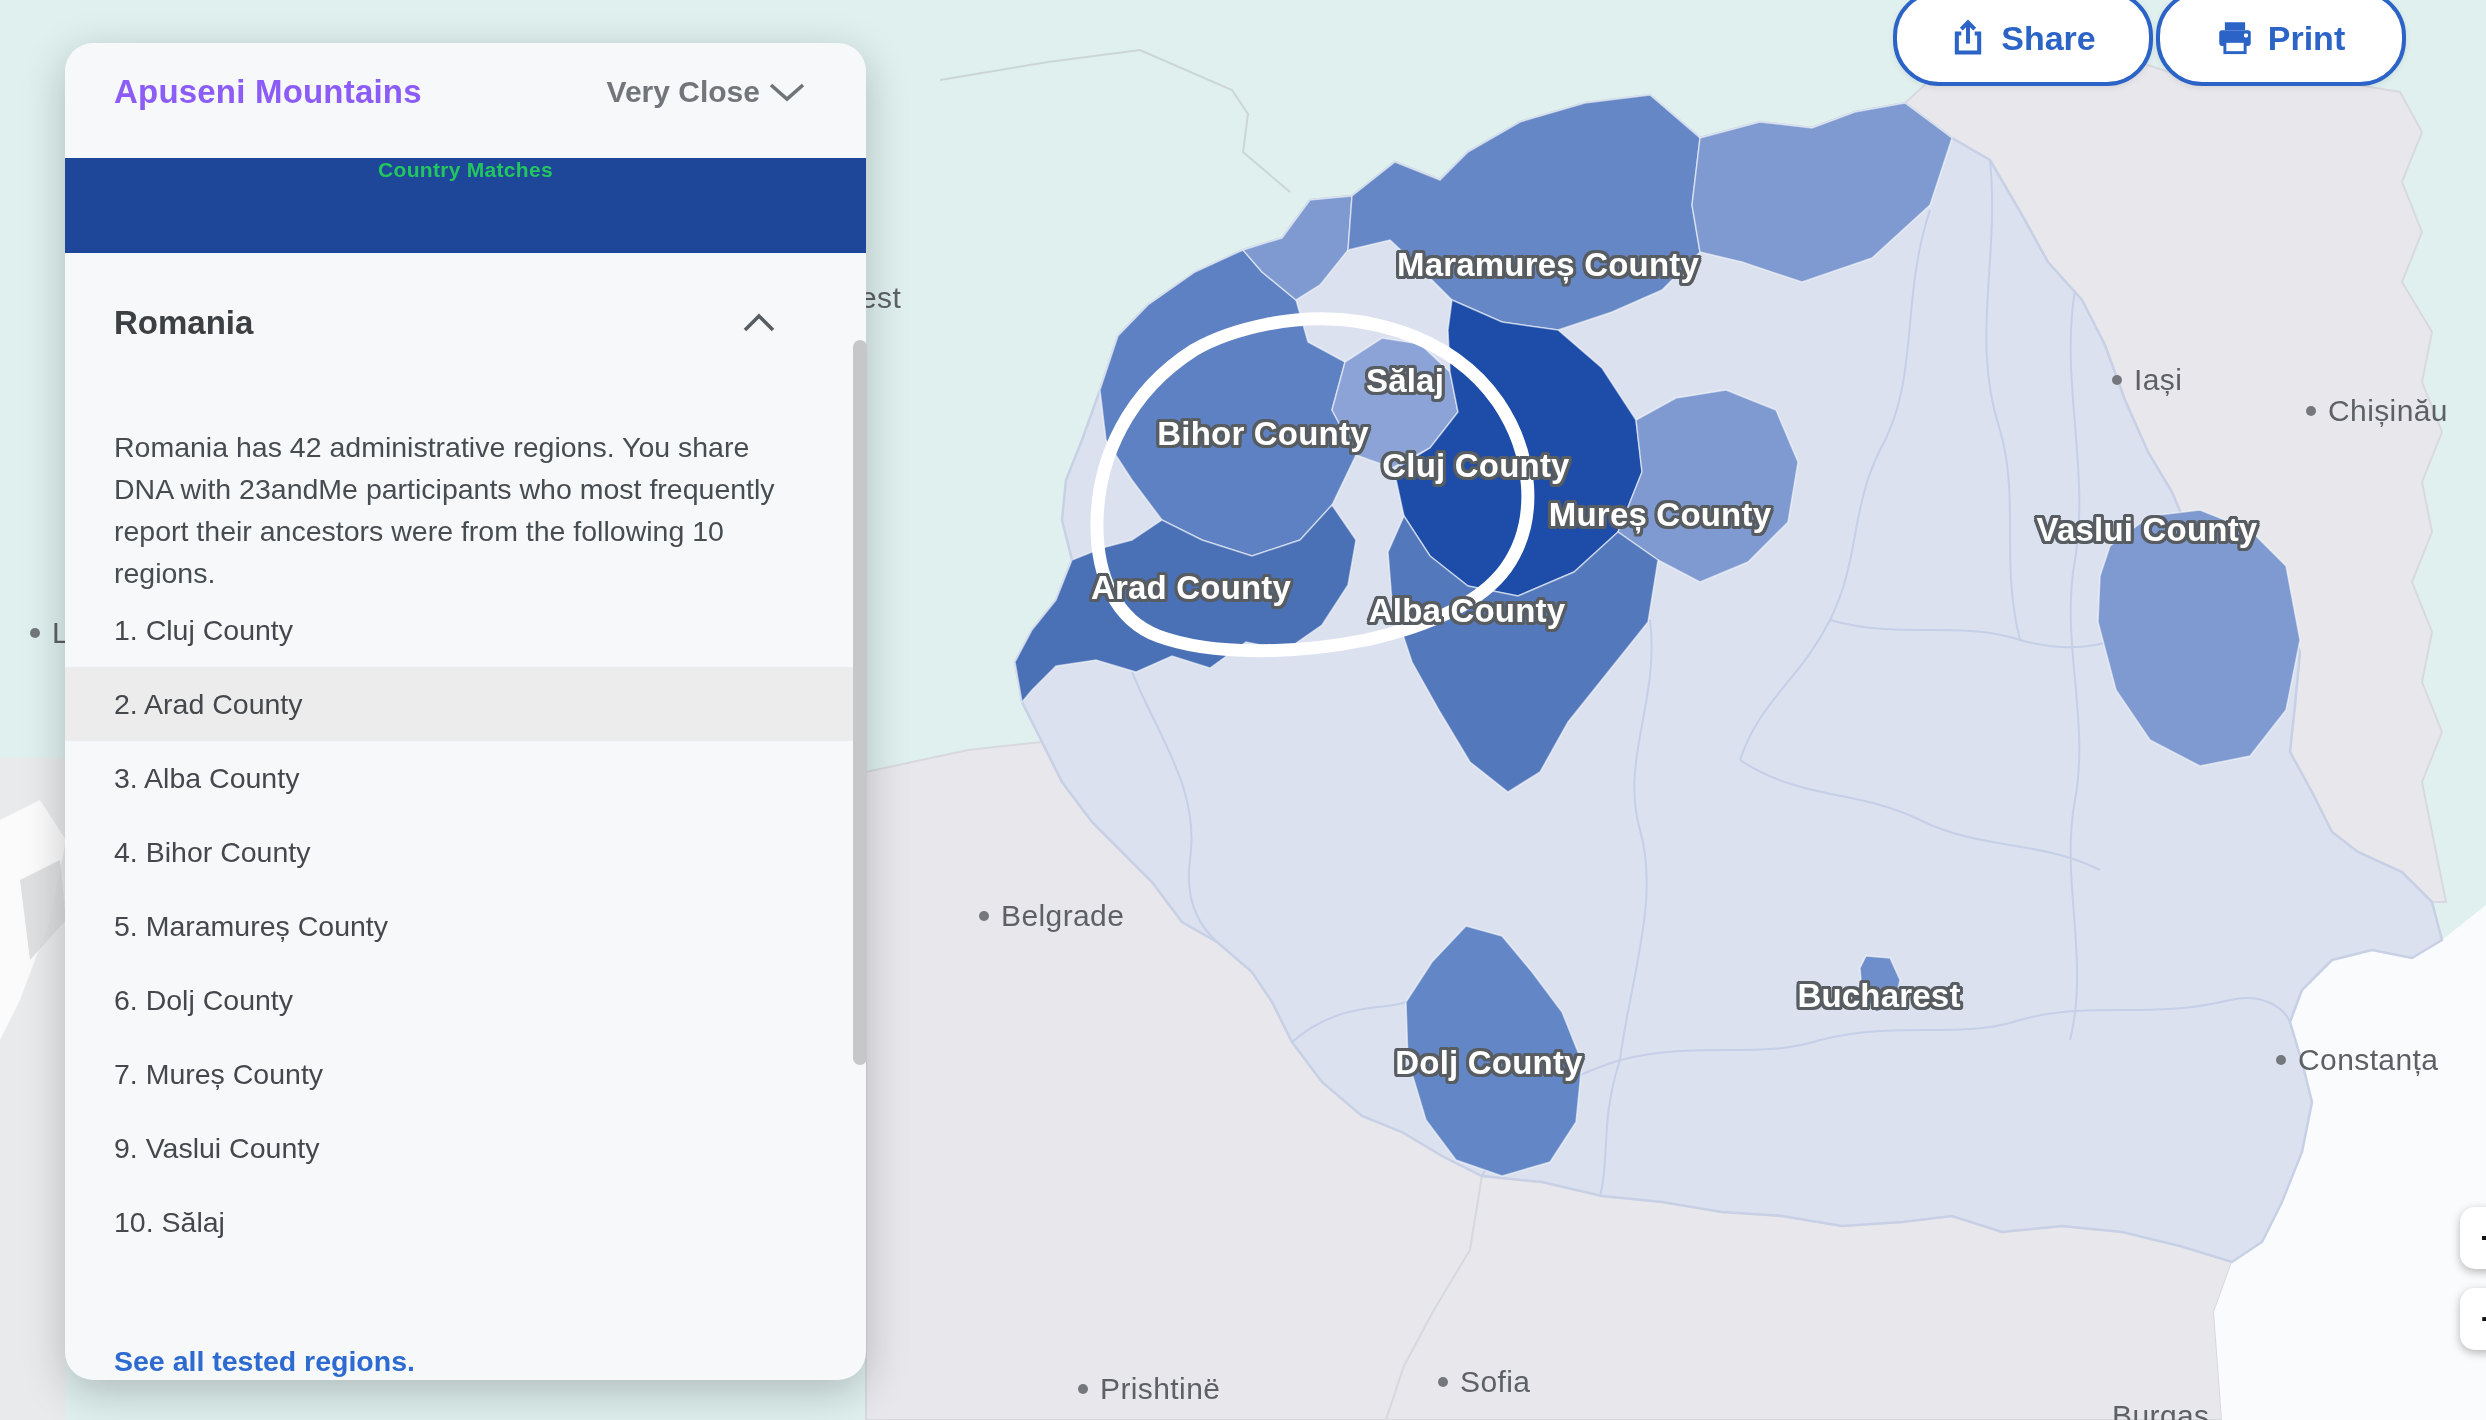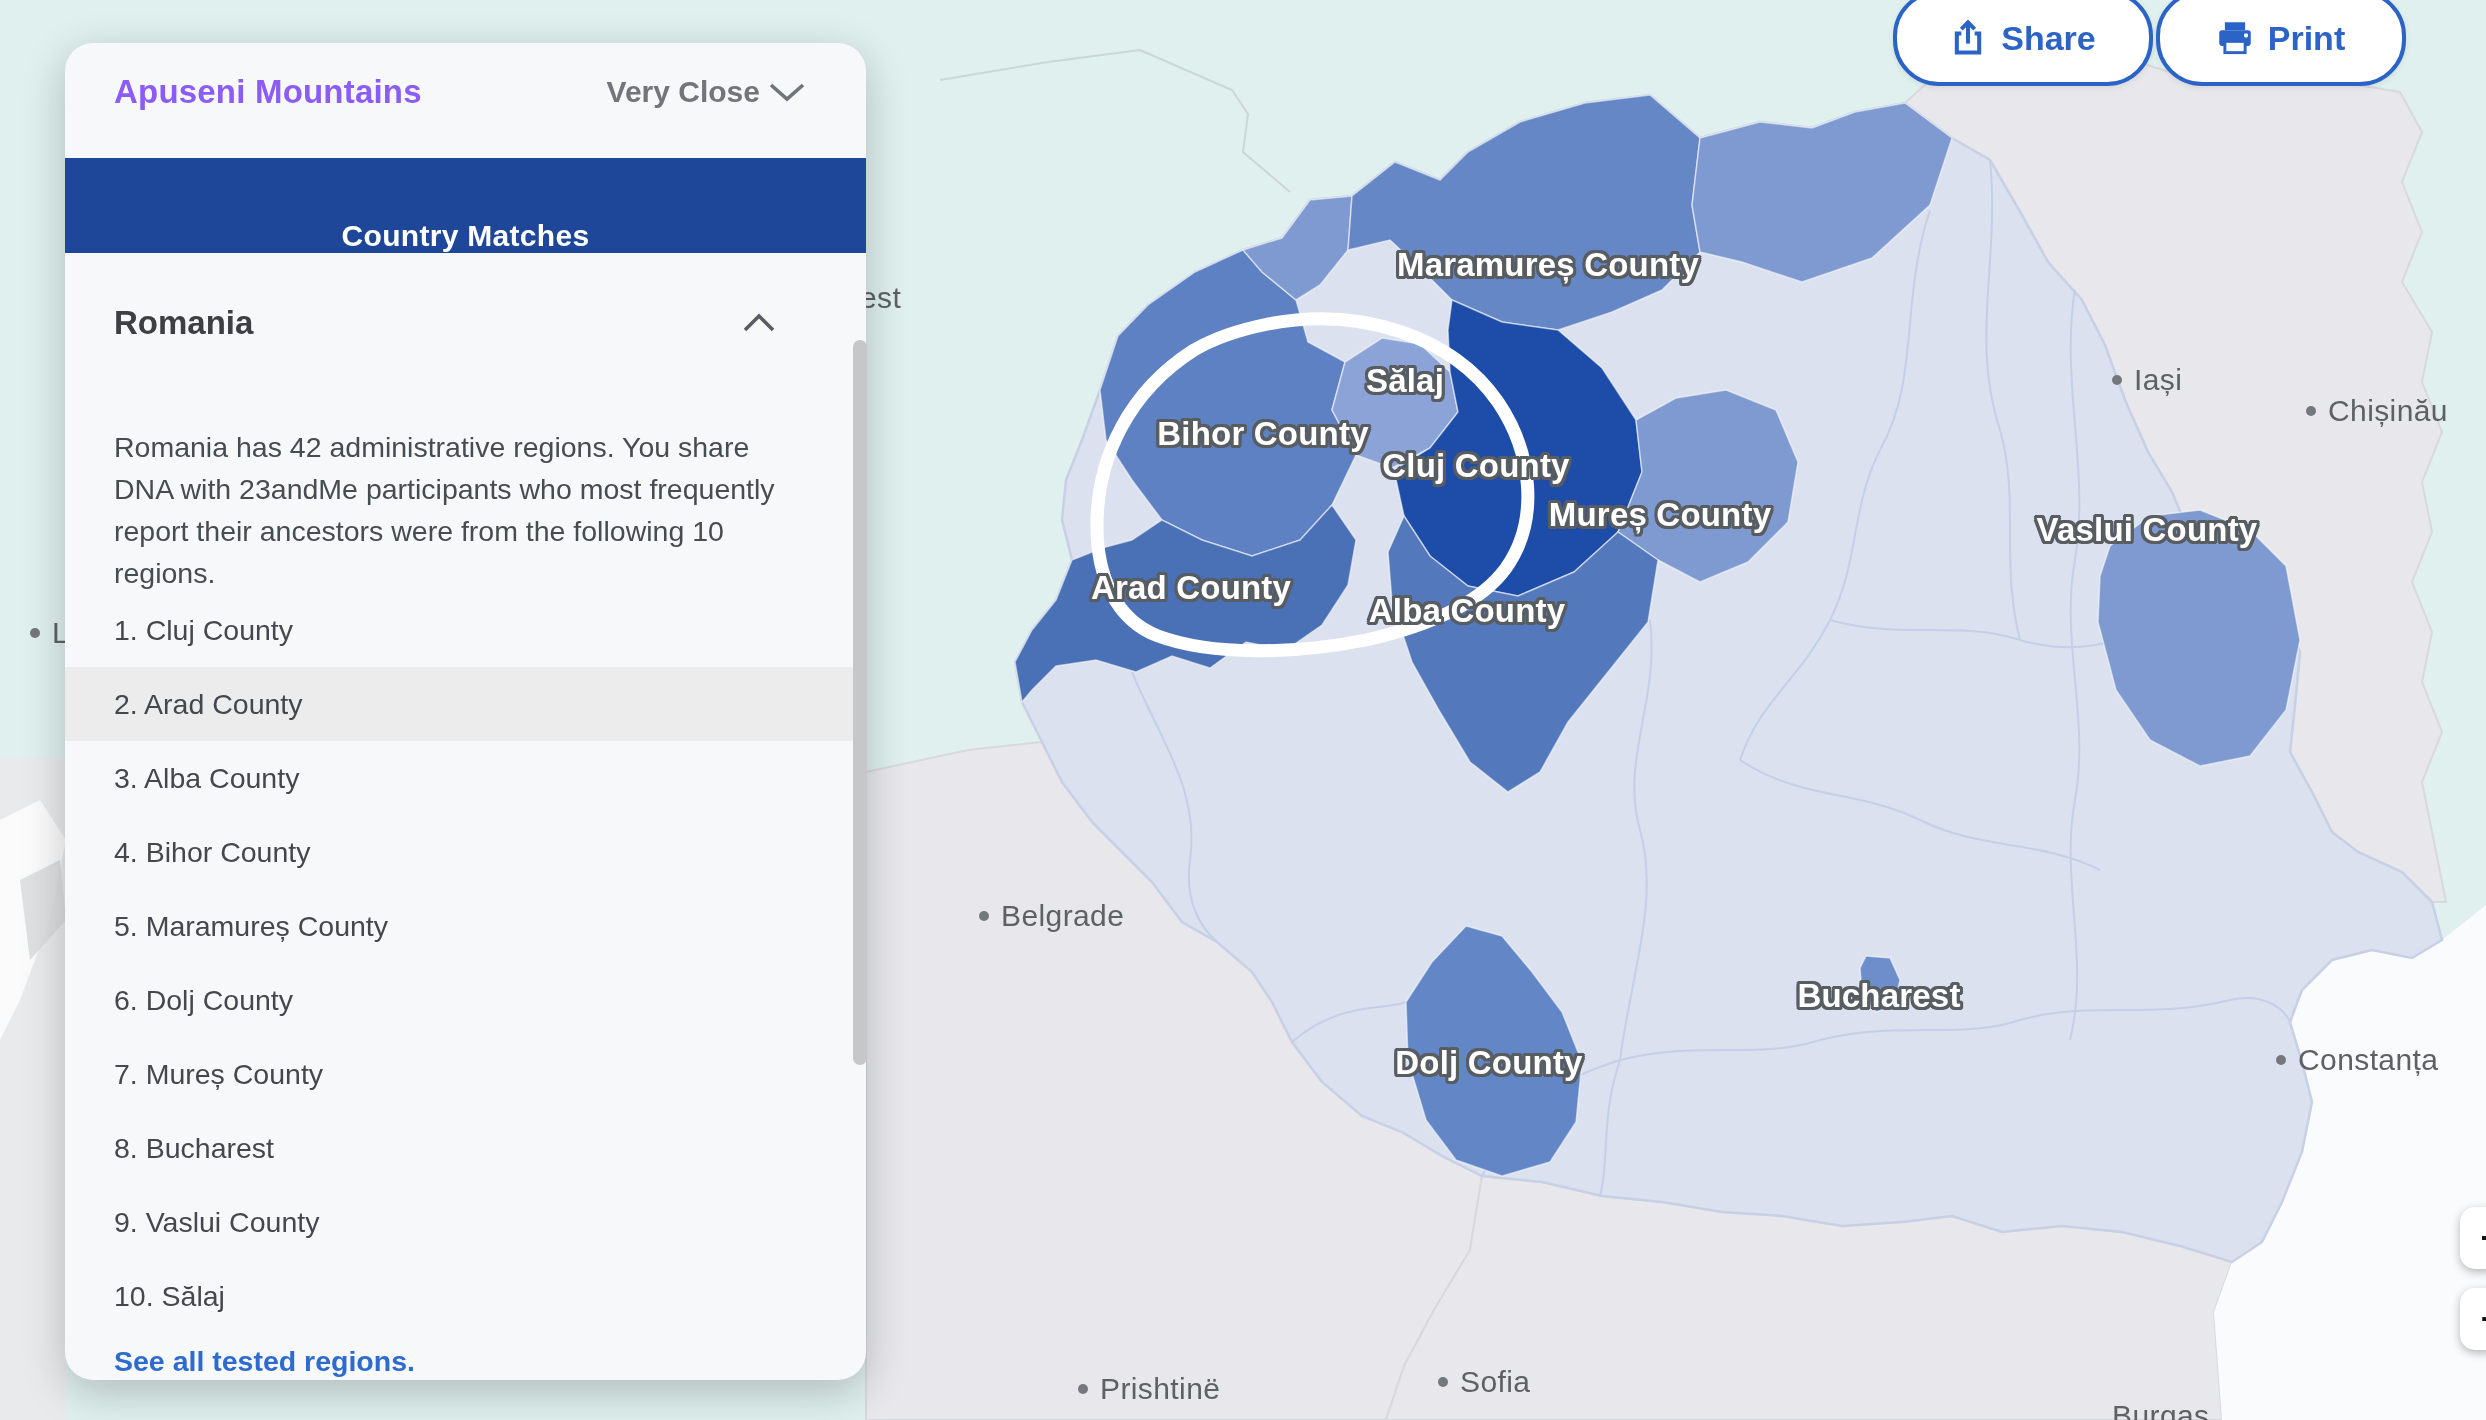--- a/index.html
+++ b/index.html
@@ -43,22 +43,22 @@
   }
   .panel-header{
     position:absolute;top:16px;left:49px;right:60px;height:66px;
     display:flex;align-items:center;justify-content:space-between;
   }
   .panel-title{font-size:33px;font-weight:700;color:#8b5cf6;letter-spacing:.2px;}
   .match-select{display:flex;align-items:center;gap:8px;cursor:pointer;}
   .match-label{font-size:30px;font-weight:700;color:#72767a;}
   .banner{
     position:absolute;top:115px;left:0;width:100%;height:95px;background:#1e4799;
-    display:flex;align-items:flex-end;justify-content:center;
-    color:#ffffff;font-size:30px;font-weight:700;letter-spacing:.3px;
+    display:flex;align-items:flex-start;justify-content:center;
+    color:#22c55e;font-size:21px;font-weight:700;letter-spacing:.3px;
   }
   .country-header{
     position:absolute;top:257px;left:49px;right:90px;height:46px;
     display:flex;align-items:center;justify-content:space-between;cursor:pointer;
   }
   .country-name{font-size:33px;font-weight:700;color:#3c4043;}
   .desc{position:absolute;top:383px;left:49px;right:80px;
         font-size:28.5px;line-height:42px;color:#474c50;}
   .region-list{position:absolute;top:550px;left:0;width:100%;}
   .region-row{height:74px;display:flex;align-items:center;padding-left:49px;
@@ -269,21 +269,20 @@
     </div>
 
     <div class="region-list">
       <div class="region-row">1. Cluj County</div>
       <div class="region-row hover">2. Arad County</div>
       <div class="region-row">3. Alba County</div>
       <div class="region-row">4. Bihor County</div>
       <div class="region-row">5. Maramureș County</div>
       <div class="region-row">6. Dolj County</div>
       <div class="region-row">7. Mureș County</div>
-      <div class="region-row">8. Bucharest</div>
       <div class="region-row">9. Vaslui County</div>
       <div class="region-row">10. Sălaj</div>
     </div>
 
     <a class="see-all">See all tested regions.</a>
 
     <div class="scroll-thumb"></div>
   </div>
 
 </div>

